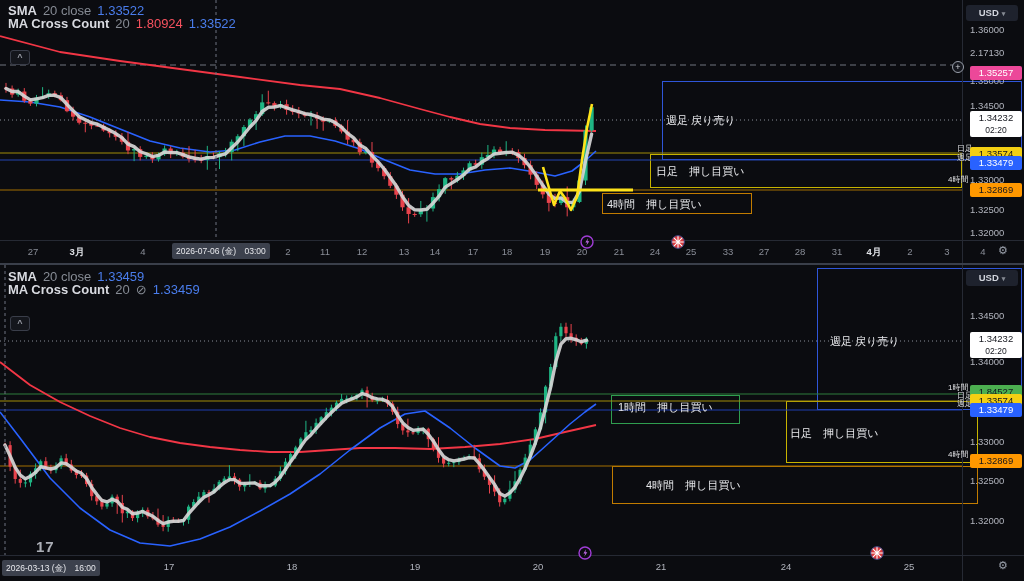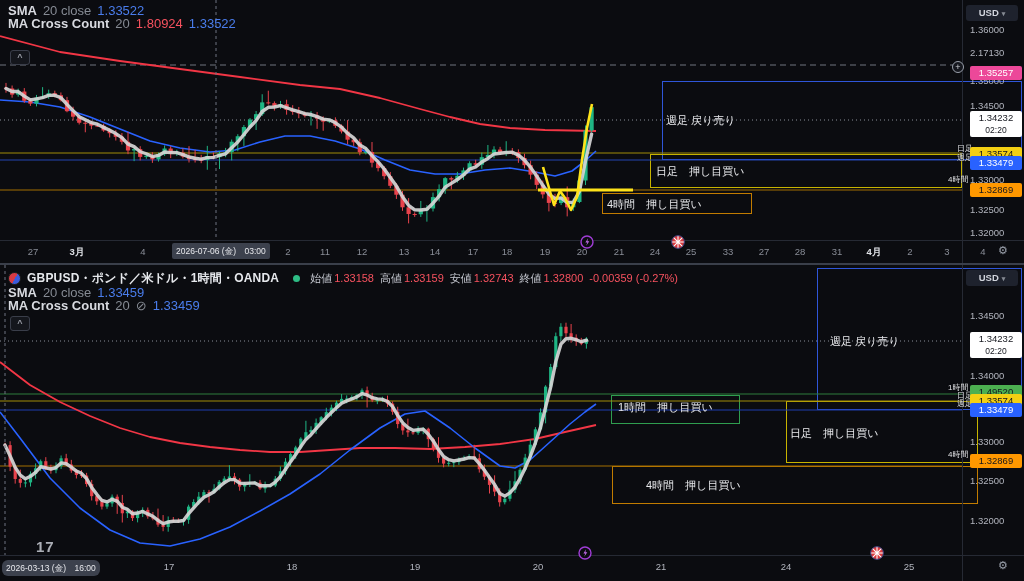--- a/index.html
+++ b/index.html
@@ -568,37 +568,37 @@
         </svg></div>
       <div class="note abs" style="position: absolute; left: 830px; top: 334px;">週足 戻り売り</div>
       <div class="note abs" style="position: absolute; left: 618px; top: 400px;">1時間　押し目買い</div>
       <div class="note abs" style="position: absolute; left: 790px; top: 426px;">日足　押し目買い</div>
       <div class="note abs" style="position: absolute; left: 646px; top: 478px;">4時間　押し目買い</div>
       <div class="edge abs" style="position: absolute; left: 948px; top: 384px;">1時間</div>
       <div class="edge abs" style="position: absolute; left: 957px; top: 392px;">日足</div>
       <div class="edge abs" style="position: absolute; left: 957px; top: 400px;">週足</div>
       <div class="edge abs" style="position: absolute; left: 948px; top: 451px;">4時間</div>
       <div class="axlab abs" style="position: absolute; left: 970px; top: 310px;">1.34500</div>
-      <div class="axlab abs" style="position: absolute; left: 970px; top: 370px;">1.34000</div>
+      <div class="axlab abs" style="position: absolute; left: 970px; top: 356px;">1.34000</div>
       <div class="axlab abs" style="position: absolute; left: 970px; top: 436px;">1.33000</div>
       <div class="axlab abs" style="position: absolute; left: 970px; top: 475px;">1.32500</div>
       <div class="axlab abs" style="position: absolute; left: 970px; top: 515px;">1.32000</div>
       <div class="badge2 abs" style="position: absolute; left: 970px; top: 332px; background: rgb(255, 255, 255); color: rgb(21, 23, 30);">1.34232<br><span style="font-size: 8.5px;">02:20</span></div>
-      <div class="badge abs" style="position: absolute; left: 970px; top: 385px; background: rgb(76, 175, 80); color: rgb(21, 23, 30);">1.49520</div>
+      <div class="badge abs" style="position: absolute; left: 970px; top: 385px; background: rgb(76, 175, 80); color: rgb(21, 23, 30);">1.84527</div>
       <div class="badge abs" style="position: absolute; left: 970px; top: 394px; background: rgb(243, 207, 19); color: rgb(21, 23, 30);">1.33574</div>
       <div class="badge abs" style="position: absolute; left: 970px; top: 403px; background: rgb(41, 98, 255); color: rgb(255, 255, 255);">1.33479</div>
       <div class="badge abs" style="position: absolute; left: 970px; top: 454px; background: rgb(255, 152, 0); color: rgb(21, 23, 30);">1.32869</div>
       <div class="tick abs tickd" style="position: absolute; left: 169px; top: 561px;">17</div>
       <div class="tick abs tickd" style="position: absolute; left: 292px; top: 561px;">18</div>
       <div class="tick abs tickd" style="position: absolute; left: 415px; top: 561px;">19</div>
       <div class="tick abs tickd" style="position: absolute; left: 538px; top: 561px;">20</div>
       <div class="tick abs tickd" style="position: absolute; left: 661px; top: 561px;">21</div>
       <div class="tick abs tickd" style="position: absolute; left: 786px; top: 561px;">24</div>
       <div class="tick abs tickd" style="position: absolute; left: 909px; top: 561px;">25</div>
-      <div class="tbadge abs" style="position: absolute; left: 2px; top: 560px; min-width: 92px; border-radius: 6px;">2026-03-13 (金)　16:00</div>
+      <div class="tbadge abs" style="position: absolute; left: 2px; top: 560px; min-width: 92px;">2026-03-13 (金)　16:00</div>
       <div class="evt" style="position: absolute; left: 578px; top: 546px;"><svg width="14" height="14">
           <circle cx="7" cy="7" r="6" fill="#0b0c10" stroke="#a03dd6" stroke-width="1.4"></circle>
           <path d="M8 3.2 5.4 7.4h1.9l-1.1 3.4 3.1-4.6H7.4z" fill="#c06ae8"></path>
         </svg></div>
       <div class="evt" style="position: absolute; left: 870px; top: 546px;"><svg width="14" height="14">
           <circle cx="7" cy="7" r="6.4" fill="#d93a3e"></circle>
           <path d="M0.6 7h12.8M7 0.6v12.8M2.4 2.4l9.2 9.2M11.6 2.4l-9.2 9.2" stroke="#ffffff" stroke-width="1.1"></path>
           <circle cx="7" cy="7" r="6.4" fill="none" stroke="#33407e" stroke-width="1"></circle>
         </svg></div>
       <div class="usd abs" style="position: absolute; left: 966px; top: 5px;">USD<span class="caret">▾</span></div>
@@ -617,34 +617,20 @@
     <div class="hrow r2">
       <span class="wlbl b">MA Cross Count</span>
       <span class="gry">20</span>
       <span class="red">1.80924</span>
       <span class="blu">1.33522</span>
     </div>
     <div class="cbtn" style="top:46px">^</div>
   </div>
 
   <div class="hdr" style="top:270px">
-    <div class="hrow r1">
-      <span class="pairlogo"></span>
-      <span class="title">GBPUSD・ポンド／米ドル・1時間・OANDA</span>
-      <span class="mdot"></span>
-      <span class="olbl" style="margin-left:4px;font-size:11px">始値</span>
-      <span class="red" style="margin-left:-4px;font-size:11px">1.33158</span>
-      <span class="olbl" style="font-size:11px">高値</span>
-      <span class="red" style="margin-left:-4px;font-size:11px">1.33159</span>
-      <span class="olbl" style="font-size:11px">安値</span>
-      <span class="red" style="margin-left:-4px;font-size:11px">1.32743</span>
-      <span class="olbl" style="font-size:11px">終値</span>
-      <span class="red" style="margin-left:-4px;font-size:11px">1.32800</span>
-      <span class="red" style="font-size:11px">-0.00359 (-0.27%)</span>
-    </div>
     <div class="hrow r2">
       <span class="wlbl b">SMA</span>
       <span class="gry">20 close</span>
       <span class="blu">1.33459</span>
     </div>
     <div class="hrow r2">
       <span class="wlbl b">MA Cross Count</span>
       <span class="gry">20</span>
       <span class="gry">⊘</span>
       <span class="blu">1.33459</span>

